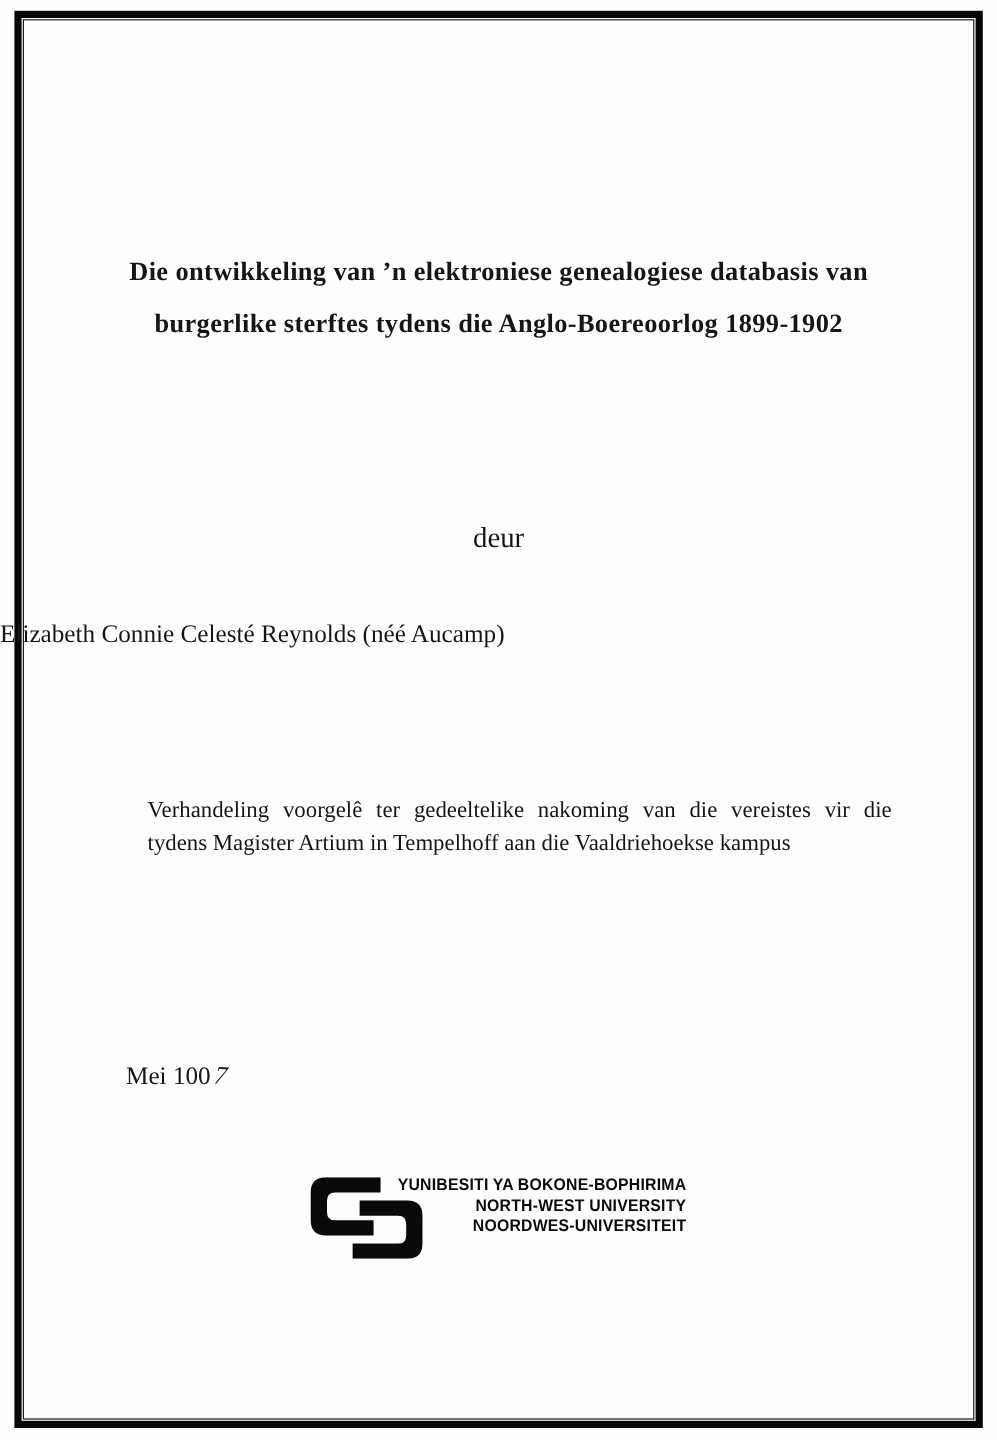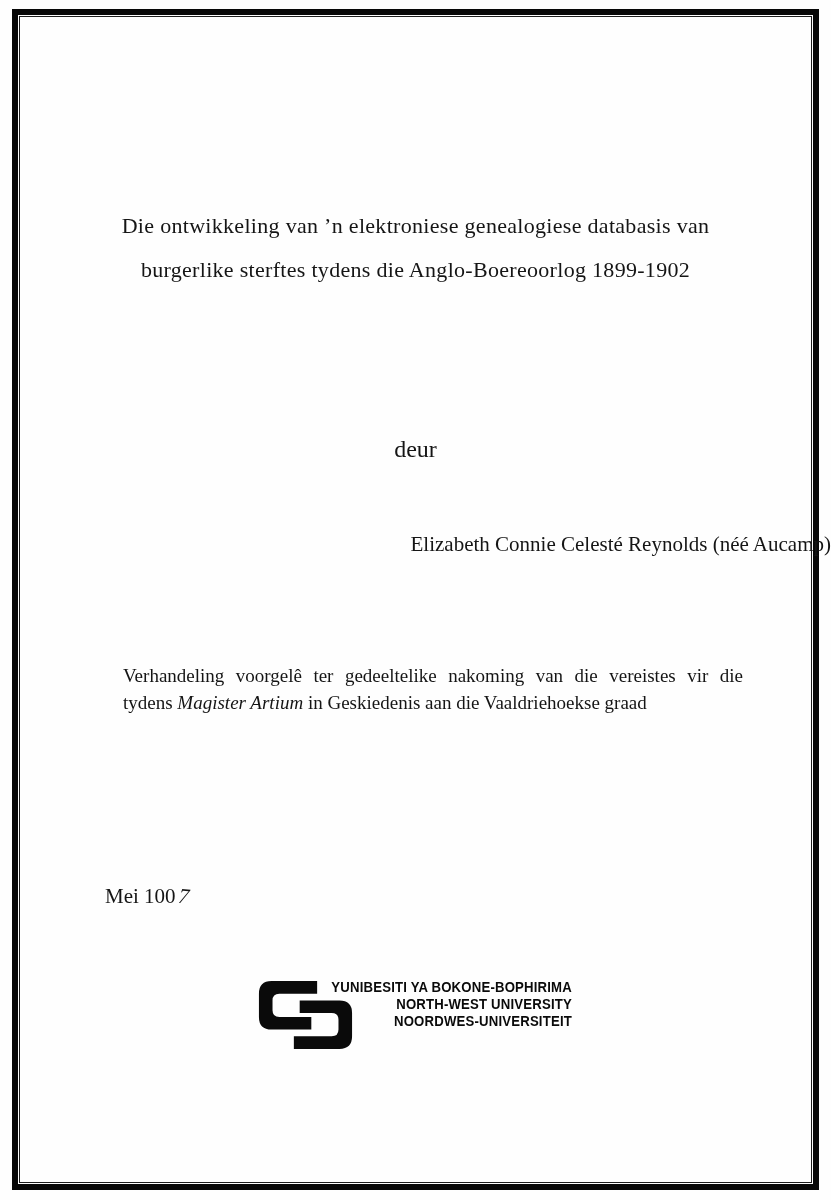--- a/index.html
+++ b/index.html
@@ -29,37 +29,38 @@
   }
 
   .title-block {
     position: absolute;
     left: 0; right: 0;
     top: 204px;
     text-align: center;
     font-size: 22px;
     line-height: 44px;
     letter-spacing: 0.3px;
+    font-weight: bold;
   }
   .title-block .tline { white-space: nowrap; }
 
   .deur {
     position: absolute;
     left: 0; right: 0;
     top: 437px;
     text-align: center;
     font-size: 24px;
     line-height: 24px;
   }
 
   .author {
     position: absolute;
     left: 0; right: 0;
-    top: 530px;
-    text-align: right;
+    top: 514px;
+    text-align: left;
     font-size: 21px;
     line-height: 28px;
     white-space: nowrap;
   }
 
   .statement {
     position: absolute;
     left: 105px;
     width: 620px;
     top: 662px;
@@ -67,21 +68,21 @@
     line-height: 27px;
     text-align: left;
     margin-left: 18px;
   }
   .statement .sline { white-space: nowrap; }
   .statement .sline.just {
     white-space: normal;
     text-align: justify;
     text-align-last: justify;
   }
-  .statement .it { font-style: italic; }
+  .statement .it { }
 
   .supervisor-block {
     position: absolute;
     left: 105px;
     top: 883px;
     font-size: 21px;
     line-height: 27px;
     white-space: nowrap;
   }
   .seven {
@@ -133,21 +134,21 @@
     <div class="tline">Die ontwikkeling van ’n elektroniese genealogiese databasis van</div>
     <div class="tline">burgerlike sterftes tydens die Anglo-Boereoorlog 1899-1902</div>
   </div>
 
   <div class="deur">deur</div>
 
   <div class="author">Elizabeth Connie Celesté Reynolds (néé Aucamp)</div>
 
   <div class="statement">
     <div class="sline just">Verhandeling voorgelê ter gedeeltelike nakoming van die vereistes vir die</div>
-    <div class="sline"><span>tydens </span><span class="it">Magister Artium</span><span> in Geskiedenis aan die Vaaldriehoekse graad</span></div>
+    <div class="sline"><span>tydens </span><span class="it">Magister Artium</span><span> in Tempelhoff aan die Vaaldriehoekse kampus</span></div>
   </div>
 
   <div class="supervisor-block">
     <div><span>Mei 100</span><span class="seven">7</span></div>
   </div>
 
   <div class="logo">
     <svg class="logo-mark" viewBox="0 0 100 70" xmlns="http://www.w3.org/2000/svg" aria-hidden="true">
       <path fill="#0a0a0a" d="M 15 0 H 62 V 13 H 23 Q 16 13 16 20 V 30 Q 16 37 23 37 H 56 V 50 H 15 Q 2 50 2 37 V 13 Q 2 0 15 0 Z"></path>
       <path fill="#0a0a0a" d="M 15 0 H 62 V 13 H 23 Q 16 13 16 20 V 30 Q 16 37 23 37 H 56 V 50 H 15 Q 2 50 2 37 V 13 Q 2 0 15 0 Z" transform="rotate(180 50 35)"></path>

